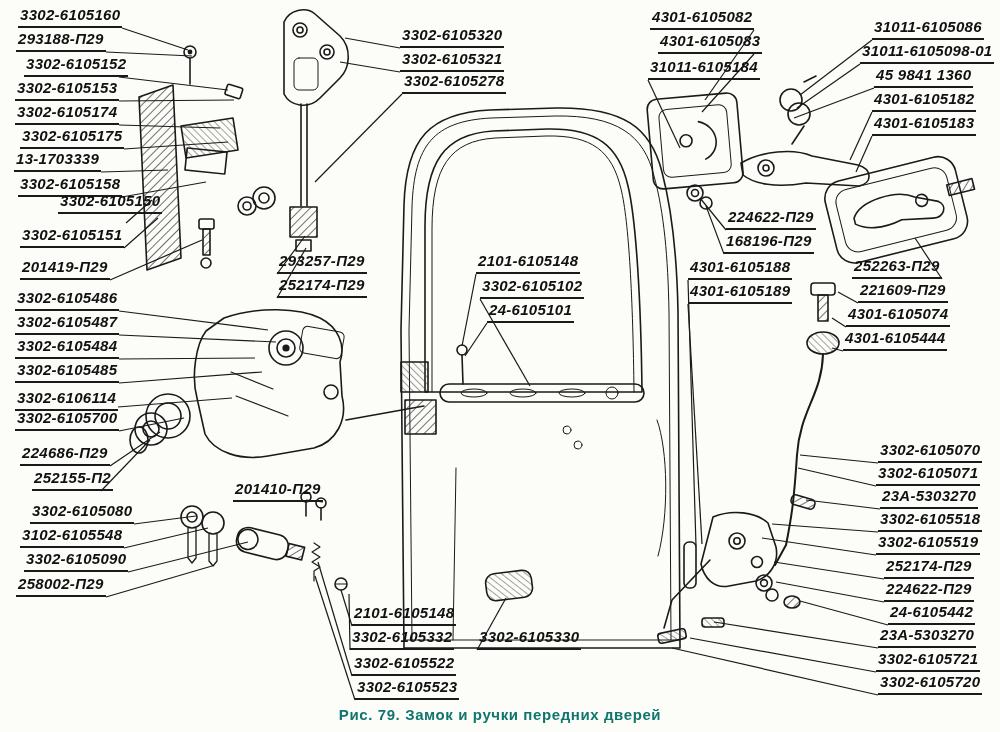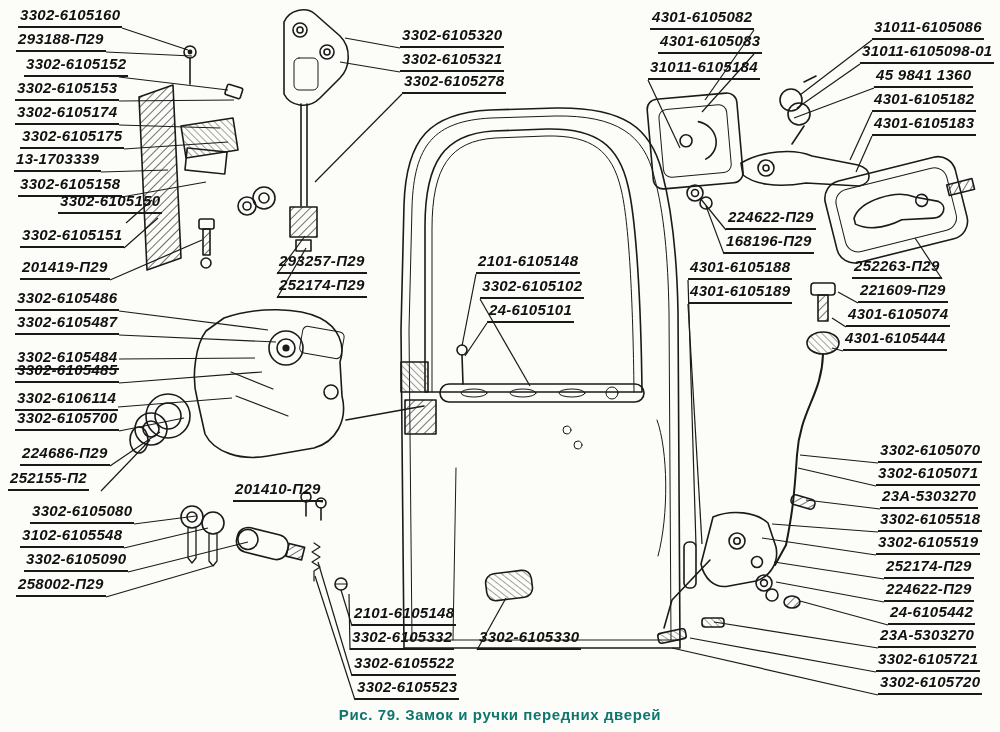--- a/index.html
+++ b/index.html
@@ -293,26 +293,26 @@
       <div class="part-label" style="left: 726px; top: 208px;">224622-П29</div>
       <div class="part-label" style="left: 724px; top: 232px;">168196-П29</div>
       <div class="part-label" style="left: 688px; top: 258px;">4301-6105188</div>
       <div class="part-label" style="left: 688px; top: 282px;">4301-6105189</div>
       <div class="part-label" style="left: 852px; top: 257px;">252263-П29</div>
       <div class="part-label" style="left: 858px; top: 281px;">221609-П29</div>
       <div class="part-label" style="left: 846px; top: 305px;">4301-6105074</div>
       <div class="part-label" style="left: 843px; top: 329px; font-style: italic;">4301-6105444</div>
       <div class="part-label" style="left: 15px; top: 289px;">3302-6105486</div>
       <div class="part-label" style="left: 15px; top: 313px;">3302-6105487</div>
-      <div class="part-label" style="left: 15px; top: 337px; margin-top: 11px;">3302-6105484</div>
+      <div class="part-label" style="left: 15px; top: 337px;">3302-6105484</div>
       <div class="part-label" style="left: 15px; top: 361px;">3302-6105485</div>
       <div class="part-label" style="left: 15px; top: 389px;">3302-6106114</div>
       <div class="part-label" style="left: 15px; top: 409px;">3302-6105700</div>
       <div class="part-label" style="left: 20px; top: 444px;">224686-П29</div>
-      <div class="part-label" style="left: 8px; top: 469px; font-style: italic;">252155-П2</div>
+      <div class="part-label" style="left: 32px; top: 469px; font-style: italic;">252155-П2</div>
       <div class="part-label" style="left: 233px; top: 480px;">201410-П29</div>
       <div class="part-label" style="left: 30px; top: 502px;">3302-6105080</div>
       <div class="part-label" style="left: 20px; top: 526px;">3102-6105548</div>
       <div class="part-label" style="left: 24px; top: 550px;">3302-6105090</div>
       <div class="part-label" style="left: 16px; top: 575px;">258002-П29</div>
       <div class="part-label" style="left: 352px; top: 604px;">2101-6105148</div>
       <div class="part-label" style="left: 350px; top: 628px;">3302-6105332</div>
       <div class="part-label" style="left: 477px; top: 628px;">3302-6105330</div>
       <div class="part-label" style="left: 352px; top: 654px;">3302-6105522</div>
       <div class="part-label" style="left: 355px; top: 678px;">3302-6105523</div>

